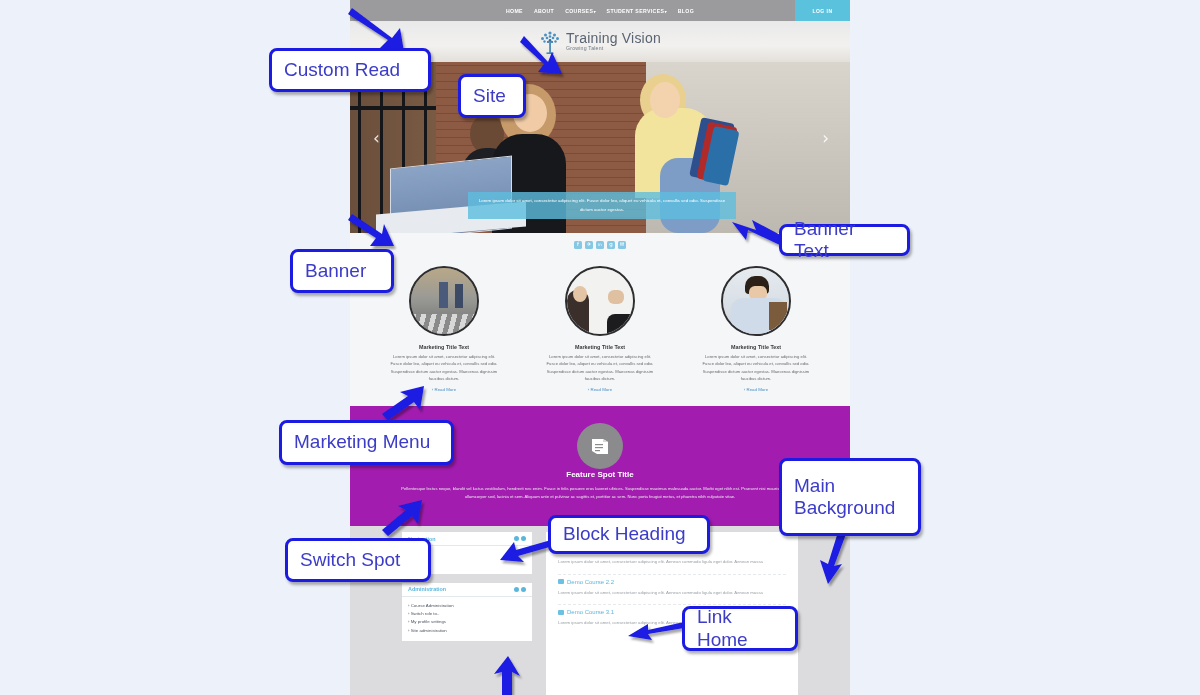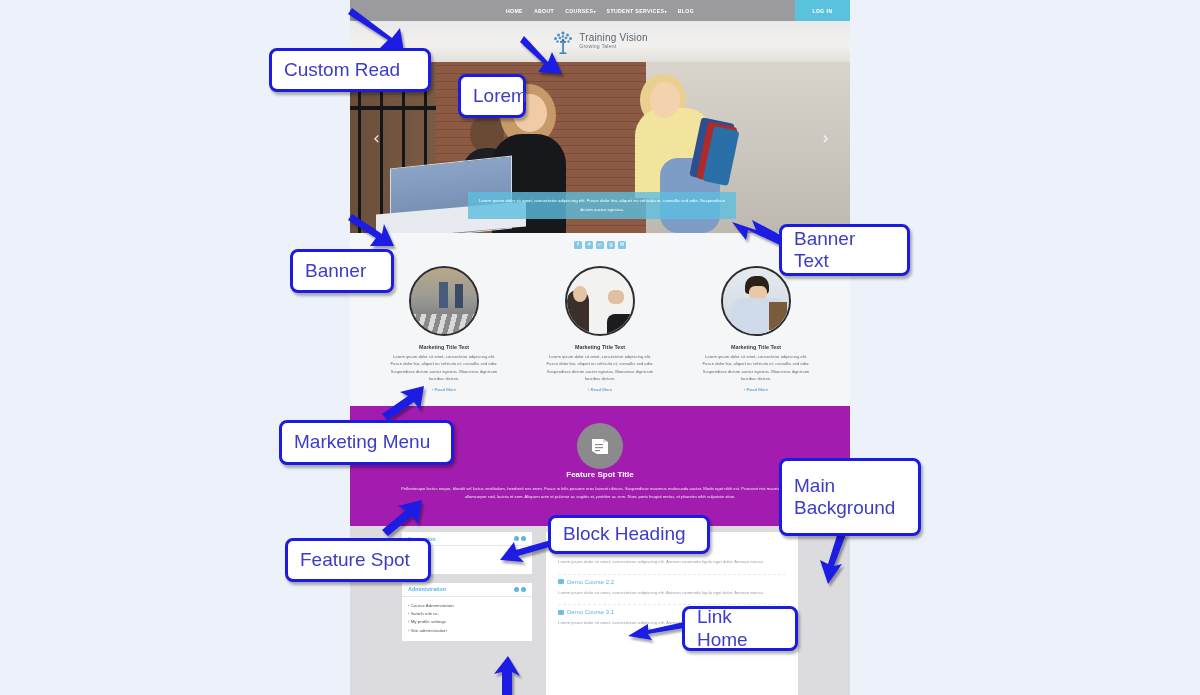--- a/index.html
+++ b/index.html
@@ -29,21 +29,21 @@
   }
   .loginbtn span{color:#fff;font-size:5px;letter-spacing:.5px;font-weight:600;}
   
   .logostrip{
     position:absolute;left:0;top:21px;width:500px;height:41px;
     background:linear-gradient(180deg,#e9e9ea 0%, #f2f1ef 60%, #e3e0da 100%);
     display:flex;align-items:center;justify-content:center;gap:5px;
   }
   .logo-tree{width:22px;height:26px;position:relative;}
   .logo-text{line-height:1;}
-  .logo-text .l1{font-size:10px;color:#5a6472;letter-spacing:.2px;}
+  .logo-text .l1{font-size:14px;color:#5a6472;letter-spacing:.2px;}
   .logo-text .l2{font-size:5.2px;color:#6f7884;letter-spacing:.2px;margin-top:1px;}
   
   .banner{
     position:absolute;left:0;top:62px;width:500px;height:171px;overflow:hidden;
     background:#6b6257;
   }
   .banner .photo{position:absolute;inset:0;}
   .railing{position:absolute;left:0;top:0;width:86px;height:171px;background:
      linear-gradient(90deg,#6a4f3c 0%,#7a5a43 100%);}
   .railbar{position:absolute;background:#15161a;}
@@ -355,33 +355,33 @@
     <path d="M684 628 L648 634 L652 640 L628 636 L648 624 L648 630 L684 622 Z"></path>
 
     <path d="M502 695 L502 672 L494 674 L508 656 L520 676 L512 672 L512 695 Z"></path>
   </g>
 </svg>
 
 <div class="callout" style="left:269px;top:48px;width:162px;height:44px;">
   <span>Custom Read</span>
 </div>
 <div class="callout" style="left:458px;top:74px;width:68px;height:44px;">
-  <span>Lorem</span>
+  <span>Site</span>
 </div>
 <div class="callout" style="left:290px;top:249px;width:104px;height:44px;">
   <span>Banner</span>
 </div>
-<div class="callout" style="left:779px;top:224px;width:131px;height:52px;">
+<div class="callout" style="left:779px;top:224px;width:131px;height:32px;">
   <span>Banner Text</span>
 </div>
 <div class="callout" style="left:279px;top:420px;width:175px;height:45px;">
   <span>Marketing Menu</span>
 </div>
 <div class="callout" style="left:285px;top:538px;width:146px;height:44px;">
-  <span>Feature Spot</span>
+  <span>Switch Spot</span>
 </div>
 <div class="callout" style="left:548px;top:515px;width:162px;height:39px;">
   <span>Block Heading</span>
 </div>
 <div class="callout" style="left:779px;top:458px;width:142px;height:78px;">
   <span>Main
 Background</span>
 </div>
 <div class="callout" style="left:682px;top:606px;width:116px;height:45px;">
   <span>Link Home</span>

